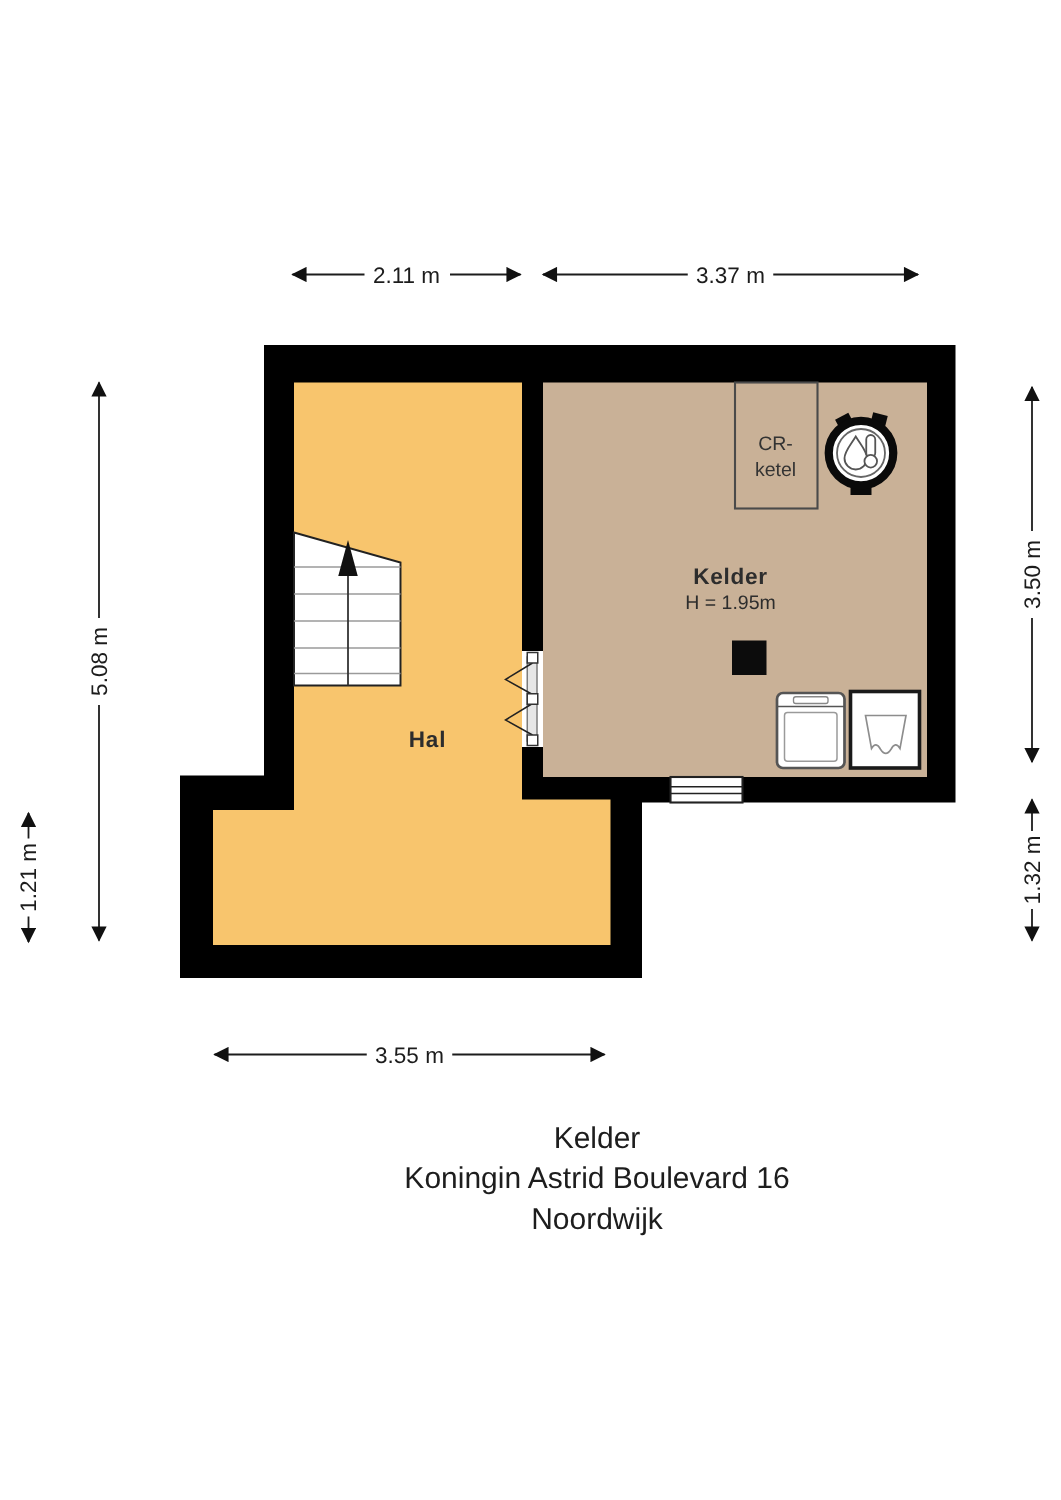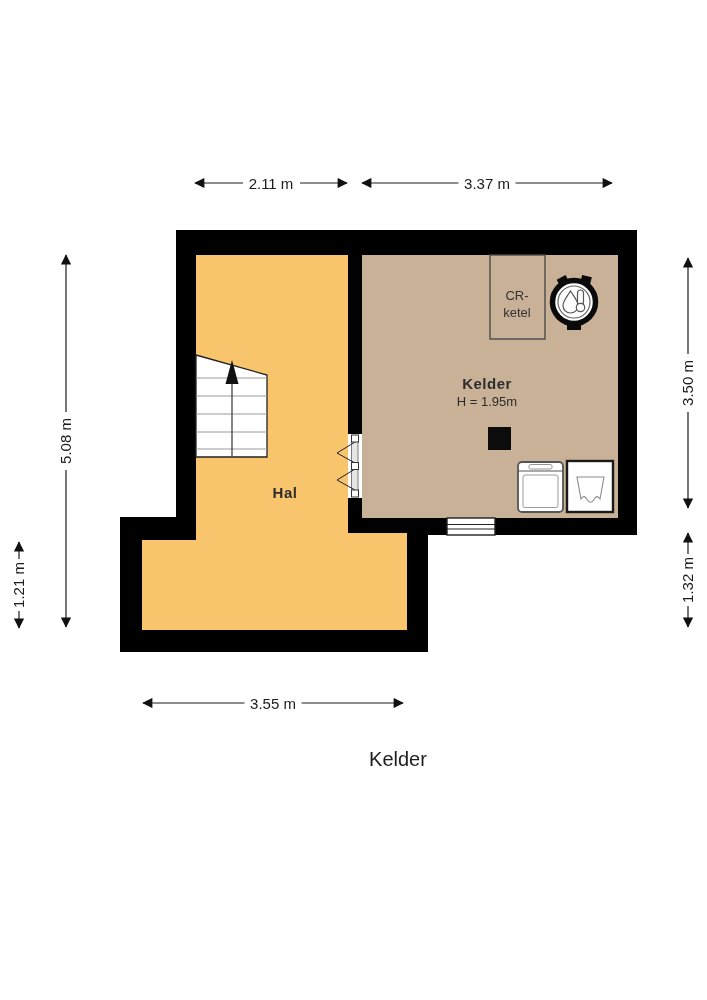--- a/index.html
+++ b/index.html
@@ -153,15 +153,17 @@
     <g>
       <line class="dim-line" x1="143" y1="703" x2="403" y2="703" marker-start="url(#arr)" marker-end="url(#arr)"></line>
       <rect x="244.5" y="694" width="57" height="18" fill="#ffffff"></rect>
       <text class="dim-text" text-anchor="middle" x="273" y="708.5">3.55 m</text>
     </g>
   </svg>
 
   
   <div class="title-block">
     <div>Kelder</div>
+    <div>Koningin Astrid Boulevard 16</div>
+    <div>Noordwijk</div>
   </div>
 
 </div>
 
 </body></html>

